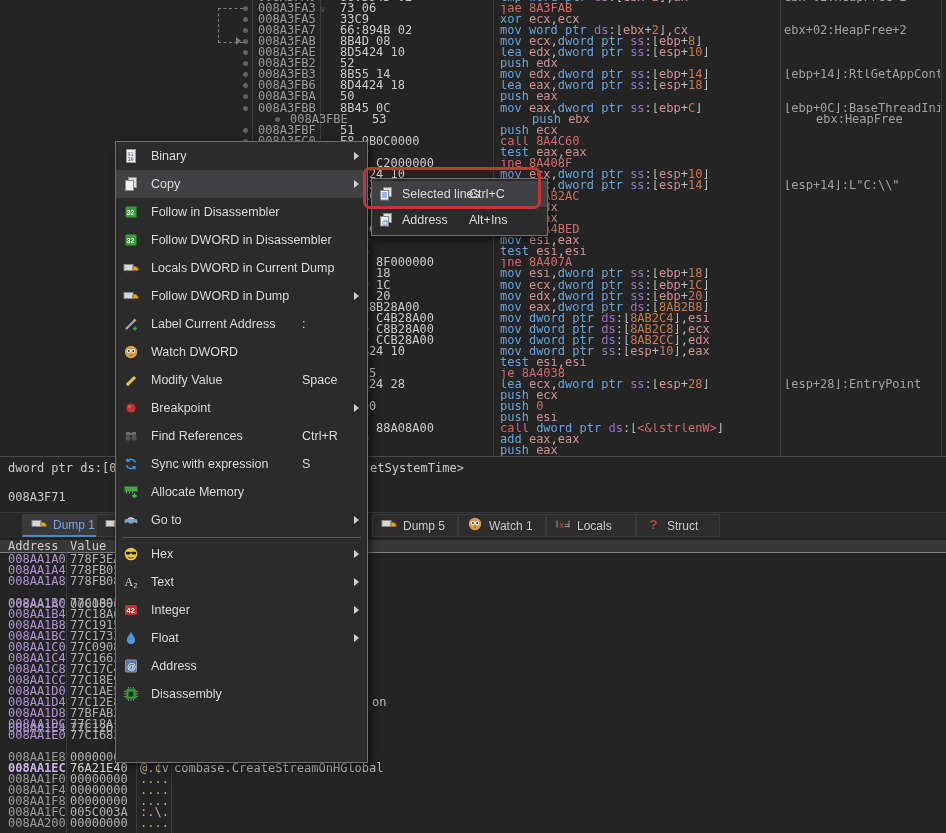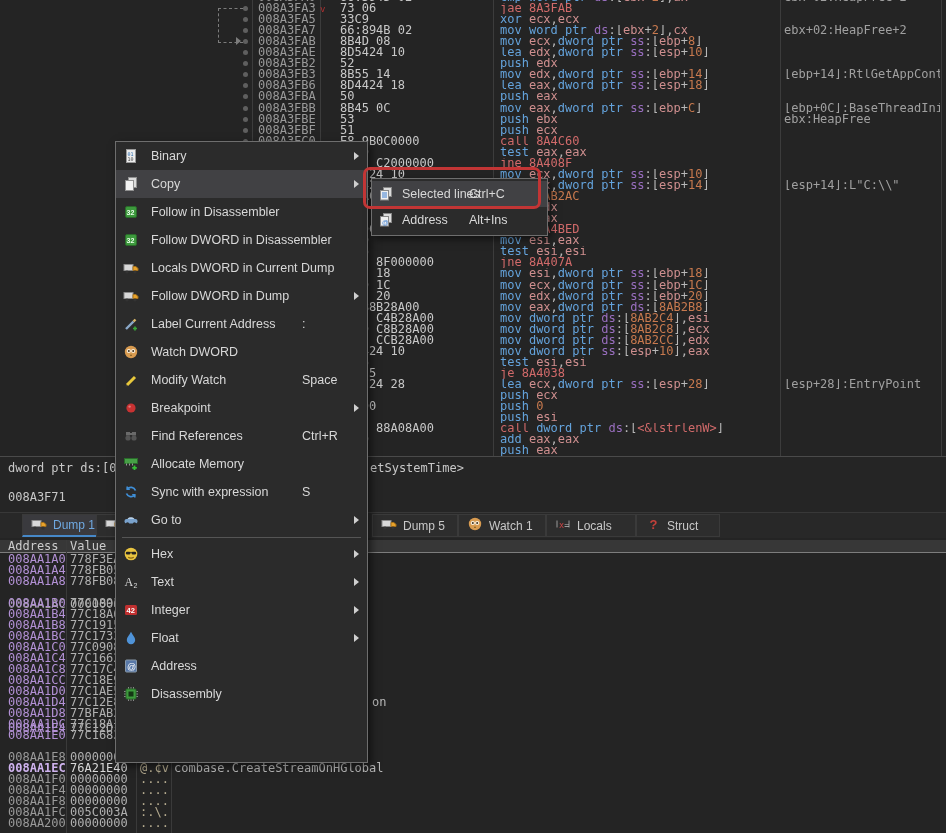--- a/index.html
+++ b/index.html
@@ -154,21 +154,21 @@
           <span class="d-instr"><i class="tok-mn-b" style="font-style:normal">push</i><i class="tok-p" style="font-style:normal"> </i><i class="tok-reg" style="font-style:normal">eax</i></span>
           <span class="d-comment"></span>
         </div>
         <div class="drow" style="top: 103px;">
           <i class="bullet" style="top:3px"></i>
           <span class="d-addr">008A3FBB</span>
           <span class="d-bytes">8B45 0C</span>
           <span class="d-instr"><i class="tok-mn-b" style="font-style:normal">mov</i><i class="tok-p" style="font-style:normal"> </i><i class="tok-reg" style="font-style:normal">eax</i><i class="tok-p" style="font-style:normal">,</i><i class="tok-kw" style="font-style:normal">dword</i><i class="tok-p" style="font-style:normal"> </i><i class="tok-kw" style="font-style:normal">ptr</i><i class="tok-p" style="font-style:normal"> </i><i class="tok-seg" style="font-style:normal">ss</i><i class="tok-p" style="font-style:normal">:</i><i class="tok-p" style="font-style:normal">[</i><i class="tok-reg" style="font-style:normal">ebp</i><i class="tok-p" style="font-style:normal">+</i><i class="tok-num" style="font-style:normal">C</i><i class="tok-p" style="font-style:normal">]</i></span>
           <span class="d-comment">[ebp+0C]:BaseThreadInitTh</span>
         </div>
-        <div class="drow" style="top: 114px;">
+        <div class="drow" style="top: 114px; margin-left: 32px;">
           <i class="bullet" style="top:3px"></i>
           <span class="d-addr">008A3FBE</span>
           <span class="d-bytes">53</span>
           <span class="d-instr"><i class="tok-mn-b" style="font-style:normal">push</i><i class="tok-p" style="font-style:normal"> </i><i class="tok-reg" style="font-style:normal">ebx</i></span>
           <span class="d-comment">ebx:HeapFree</span>
         </div>
         <div class="drow" style="top: 125px;">
           <i class="bullet" style="top:3px"></i>
           <span class="d-addr">008A3FBF</span>
           <span class="d-bytes">51</span>
@@ -673,21 +673,21 @@
             <circle cx="10.2" cy="7" r="1" fill="#40321e"></circle>
             <path d="M7 11q1 1 2 0" stroke="#7a5a20" fill="none"></path>
           </svg></span>
         <span class="lb">Watch DWORD</span>
       </div>
       <div class="mi">
         <span class="ic"><svg width="16" height="16" viewBox="0 0 16 16">
             <path d="M4 13L12 5" stroke="#e8c83c" stroke-width="3"></path>
             <path d="M2.5 14.5l2-.4-1.4-1.4z" fill="#444"></path>
           </svg></span>
-        <span class="lb">Modify Watch</span>
+        <span class="lb">Modify Value</span>
         <span class="sc">Space</span>
       </div>
       <div class="mi">
         <span class="ic"><svg width="16" height="16" viewBox="0 0 16 16">
             <circle cx="8" cy="8" r="4.6" fill="#c83232"></circle>
             <circle cx="6.6" cy="6.6" r="1.2" fill="#e07a7a"></circle>
           </svg></span>
         <span class="lb">Breakpoint</span>
         <span class="ar"></span>
       </div>
@@ -697,35 +697,35 @@
             <rect x="9" y="4" width="4" height="3.5" fill="#6a6a6a"></rect>
             <rect x="7" y="5" width="2" height="2" fill="#6a6a6a"></rect>
             <circle cx="5" cy="10" r="2.6" fill="#555"></circle>
             <circle cx="11" cy="10" r="2.6" fill="#555"></circle>
           </svg></span>
         <span class="lb">Find References</span>
         <span class="sc">Ctrl+R</span>
       </div>
       <div class="mi">
         <span class="ic"><svg width="16" height="16" viewBox="0 0 16 16">
-            <rect x="1.5" y="2.5" width="13" height="5" fill="#46a046" stroke="#2a6b2a"></rect>
-            <path d="M3.5 7.5v2M6.5 7.5v2M9.5 7.5v2" stroke="#999"></path>
-            <path d="M11.5 9.5v4.5M9.2 11.8h4.6" stroke="#35c035" stroke-width="1.8"></path>
-          </svg></span>
-        <span class="lb">Allocate Memory</span>
-      </div>
-      <div class="mi">
-        <span class="ic"><svg width="16" height="16" viewBox="0 0 16 16">
             <path d="M12.5 6.5A5 5 0 0 0 4.2 5" fill="none" stroke="#3f8fd8" stroke-width="1.8"></path>
             <path d="M4.2 2.6v2.6h2.6" fill="none" stroke="#3f8fd8" stroke-width="1.6"></path>
             <path d="M3.5 9.5A5 5 0 0 0 11.8 11" fill="none" stroke="#3f8fd8" stroke-width="1.8"></path>
             <path d="M11.8 13.4v-2.6H9.2" fill="none" stroke="#3f8fd8" stroke-width="1.6"></path>
           </svg></span>
         <span class="lb">Sync with expression</span>
         <span class="sc">S</span>
+      </div>
+      <div class="mi">
+        <span class="ic"><svg width="16" height="16" viewBox="0 0 16 16">
+            <rect x="1.5" y="2.5" width="13" height="5" fill="#46a046" stroke="#2a6b2a"></rect>
+            <path d="M3.5 7.5v2M6.5 7.5v2M9.5 7.5v2" stroke="#999"></path>
+            <path d="M11.5 9.5v4.5M9.2 11.8h4.6" stroke="#35c035" stroke-width="1.8"></path>
+          </svg></span>
+        <span class="lb">Allocate Memory</span>
       </div>
       <div class="mi">
         <span class="ic"><svg width="16" height="16" viewBox="0 0 16 16">
             <path d="M4.5 7.2c.6-2.6 6.2-2.6 7 0z" fill="#b8d0e8"></path>
             <rect x="1.5" y="7" width="13" height="4.4" rx="2" fill="#7aa2cc"></rect>
             <circle cx="4.5" cy="12" r="1.7" fill="#2a2a2a"></circle>
             <circle cx="11.5" cy="12" r="1.7" fill="#2a2a2a"></circle>
           </svg></span>
         <span class="lb">Go to</span>
         <span class="ar"></span>

